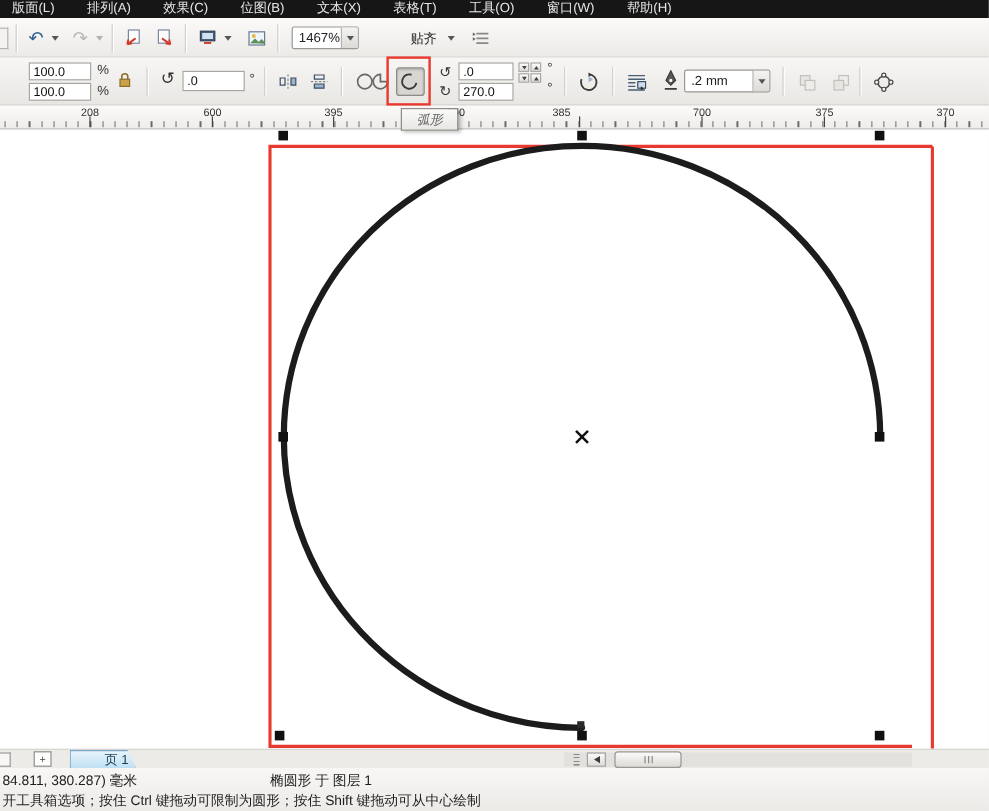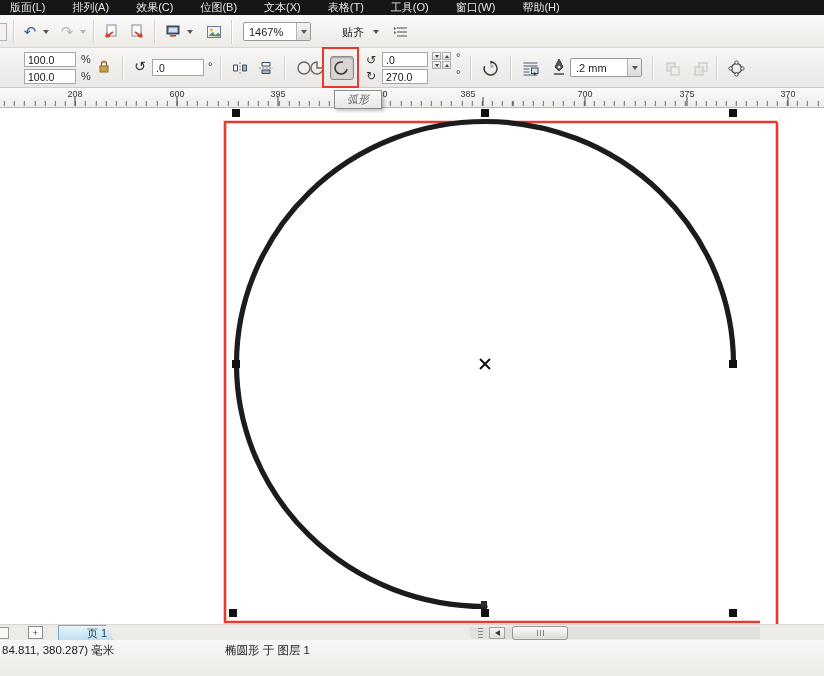--- a/index.html
+++ b/index.html
@@ -167,21 +167,21 @@
   <div class="tbtn" style="left:203px;width:22px;">
     <svg class="icon-svg" width="16" height="14" viewBox="0 0 16 14">
       <rect x="1.5" y="1.5" width="13" height="11" fill="#eef4fa" stroke="#6a7a90"></rect>
       <circle cx="5.5" cy="5" r="1.6" fill="#e8b93a"></circle>
       <path d="M2.5 11 l4 -4 3 3 2.5 -2.5 2 2 v2 z" fill="#5d8f5a"></path>
     </svg>
   </div>
 
   <div class="vsep" style="left:231px;"></div>
 
-  <div class="combo" style="left:243px;top:7px;width:68px;height:19px;">
+  <div class="combo" style="left:243px;top:7px;width:56px;height:19px;">
     <span style="padding-left:5px;">1467%</span>
     <span class="cbtn">
         <i class="caret"></i>
       </span>
   </div>
 
   <div class="tbtn" style="left:336px;width:34px;font-size:11px;color:#222;">
     <span>贴齐</span>
   </div>
   <div class="tbtn" style="left:370px;width:11px;">
@@ -404,13 +404,14 @@
   <div id="hscroll-thumb">
       <b></b>
       <b></b>
       <b></b>
     </div>
 </div>
 
 <div id="statusbar">
   <span id="status-coords">84.811, 380.287) 毫米</span>
   <span id="status-object">椭圆形 于 图层 1</span>
+  <span id="status-hint">开工具箱选项；按住 Ctrl 键拖动可限制为圆形；按住 Shift 键拖动可从中心绘制</span>
 </div>
 
 </body></html>

